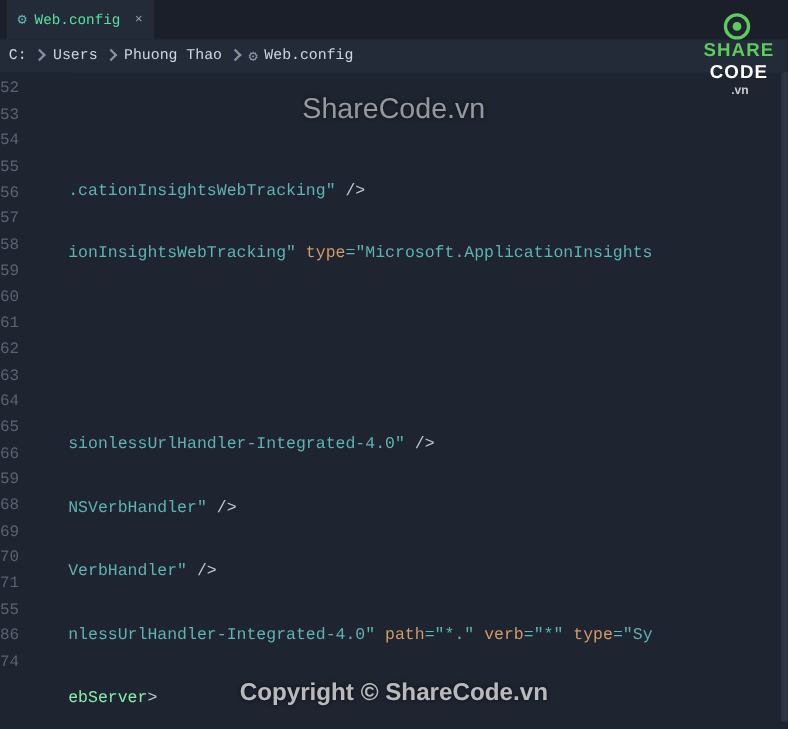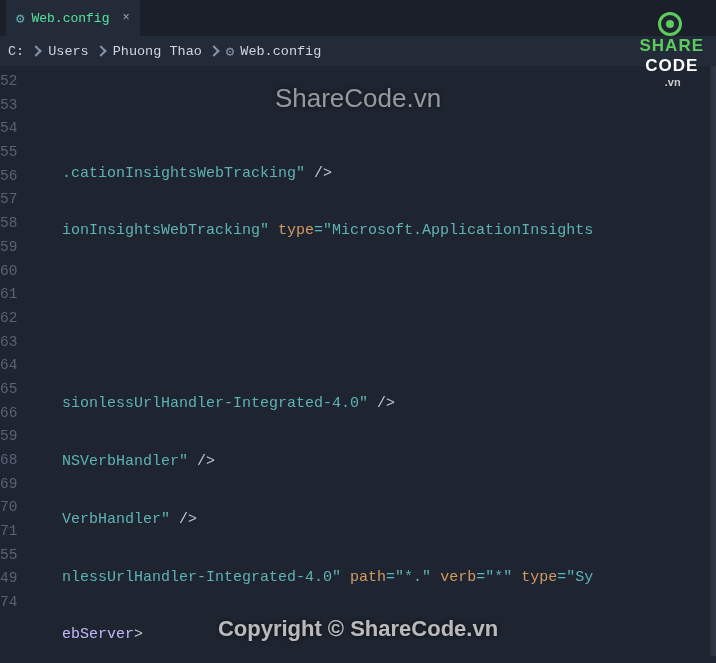--- a/index.html
+++ b/index.html
@@ -60,21 +60,21 @@
 }
 .gutter div { height: 23.7px; line-height: 23.7px; }
 .code {
   flex: 1;
   font-size: 15px;
   padding-top: 4px;
   white-space: pre;
   overflow: hidden;
 }
 .code .line { height: 23.7px; line-height: 23.7px; }
-.tok-tag { color: #c4b5fd; }
+.tok-tag { color: #86efac; }
 .tok-attr { color: #d19a66; }
 .tok-str { color: #5fb3b3; }
 .tok-op { color: #56b6c2; }
 .tok-plain { color: #bfc7d5; }
 .watermark-top {
   position: absolute;
   top: 83px;
   left: 50%;
   transform: translateX(-50%);
   font-family: Arial, sans-serif;
@@ -177,21 +177,21 @@
       <div>63</div>
       <div>64</div>
       <div>65</div>
       <div>66</div>
       <div>59</div>
       <div>68</div>
       <div>69</div>
       <div>70</div>
       <div>71</div>
       <div>55</div>
-      <div>49</div>
+      <div>86</div>
       <div>74</div>
     </div>
   <div class="code">
     <div class="line"></div>
     <div class="line"><span class="tok-str">.cationInsightsWebTracking"</span> <span class="tok-plain">/&gt;</span></div>
     <div class="line"><span class="tok-str">ionInsightsWebTracking"</span> <span class="tok-attr">type</span><span class="tok-op">=</span><span class="tok-str">"Microsoft.ApplicationInsights</span></div>
     <div class="line"></div>
     <div class="line"></div>
     <div class="line"><span class="tok-str">sionlessUrlHandler-Integrated-4.0"</span> <span class="tok-plain">/&gt;</span></div>
     <div class="line"><span class="tok-str">NSVerbHandler"</span> <span class="tok-plain">/&gt;</span></div>

